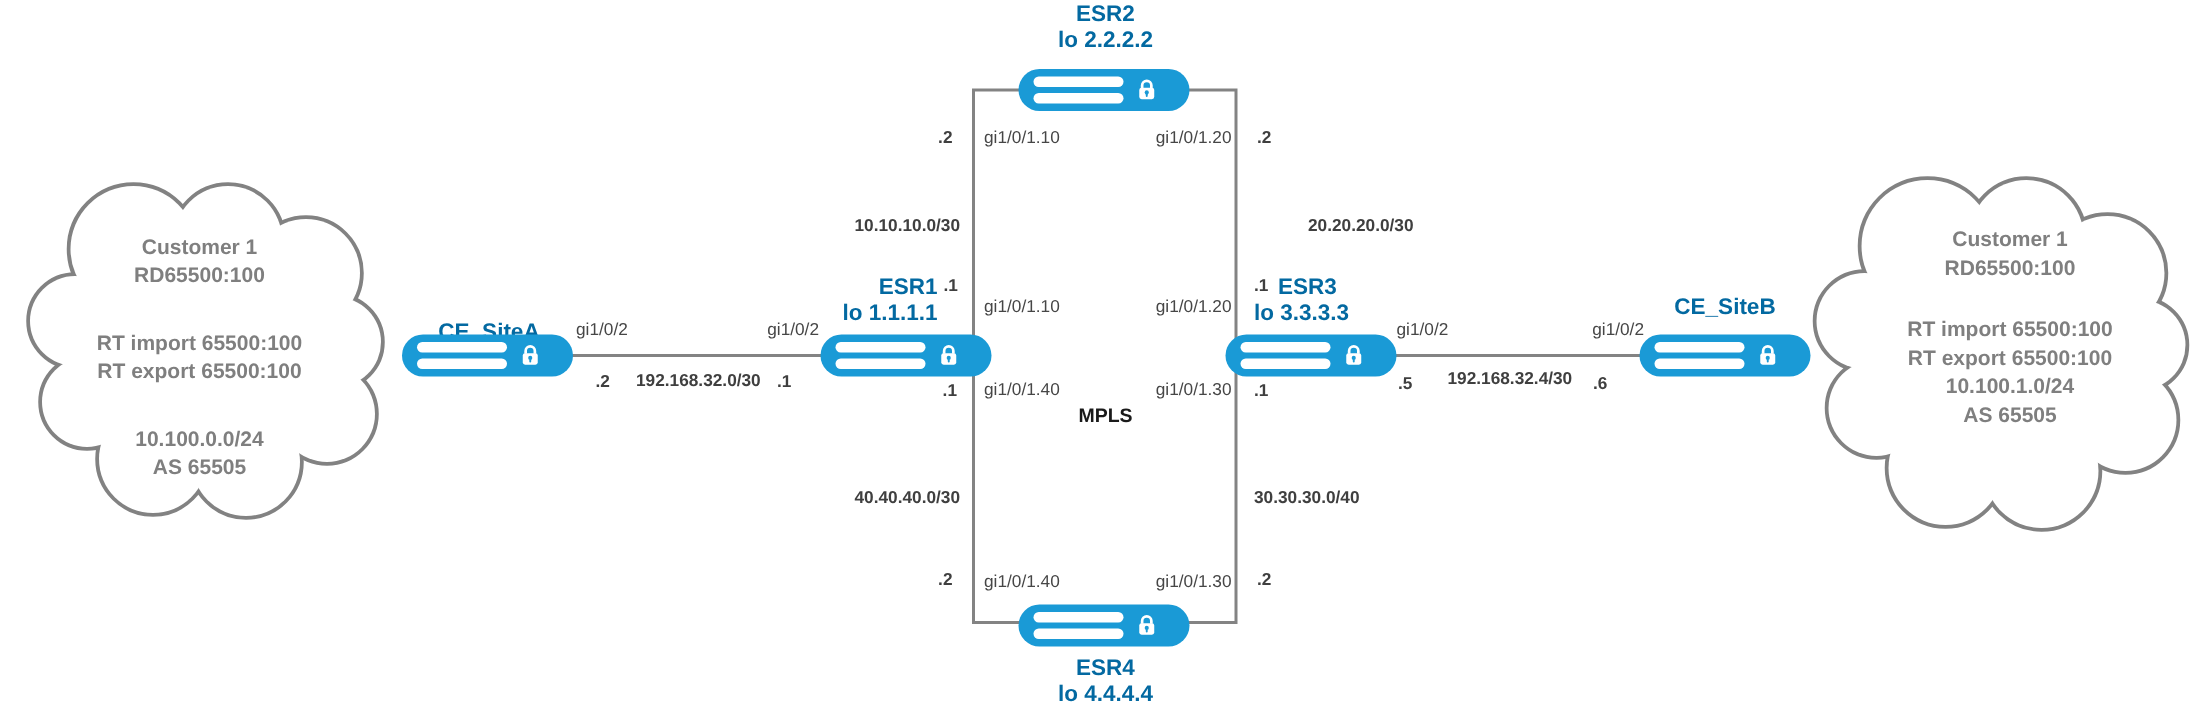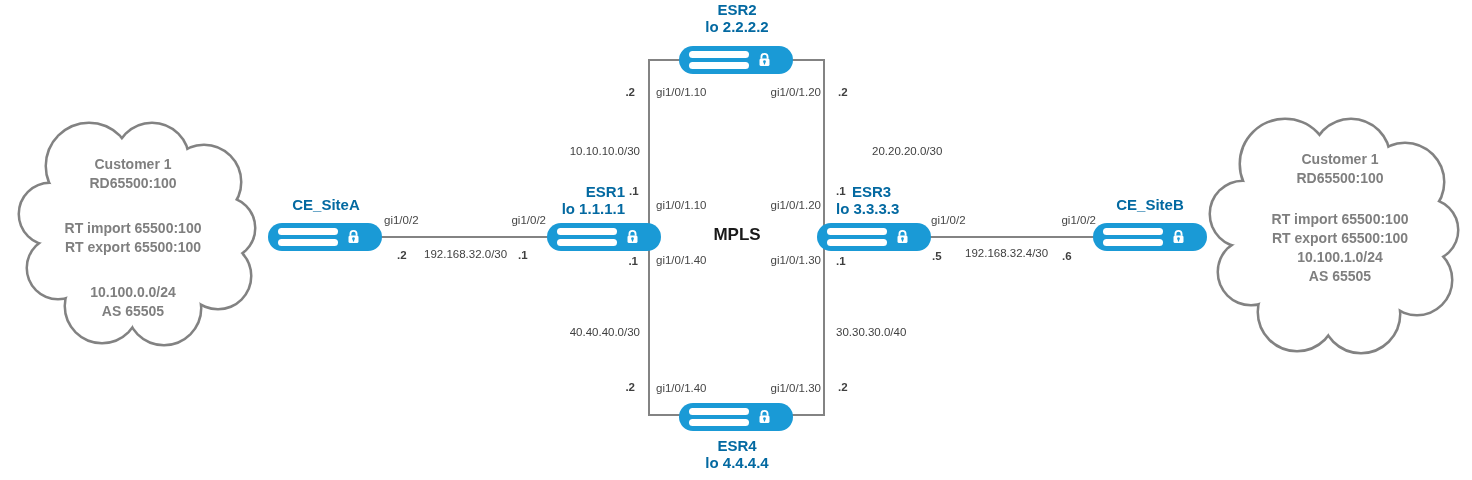--- a/index.html
+++ b/index.html
@@ -8,22 +8,22 @@
   .core-square{position:absolute;left:648px;top:59px;width:177px;height:357px;
                border:2px solid #838383;box-sizing:border-box;}
   .hline{position:absolute;height:2px;background:#838383;}
   .router{position:absolute;width:114px;height:28px;background:#1a9ad6;border-radius:14px;}
   .router .bar{position:absolute;left:10px;width:60px;height:7px;background:#ffffff;border-radius:3.5px;display:block;}
   .bar1{top:5px}.bar2{top:16px}
   .lock{position:absolute;left:77px;top:5px;}
   .lbl{position:absolute;white-space:nowrap;}
   .if{font-size:11.5px;font-weight:400;color:#464646;}
   .ip{font-size:11.5px;font-weight:700;color:#3f3f3f;}
-  .subnet{font-size:11.5px;font-weight:400;color:#3f3f3f;}
-  .mpls{font-size:17px;font-weight:700;color:#1a1a1a;}
+  .subnet{font-size:11.5px;font-weight:700;color:#3f3f3f;}
+  .mpls{font-size:13px;font-weight:700;color:#1a1a1a;margin-top:44px;}
   .nn{position:absolute;font-size:15px;font-weight:700;line-height:17px;color:#0369a1;white-space:nowrap;}
   .tc{text-align:center;}
   .tr{text-align:right;}
   .cloud{position:absolute;}
   .cloud-text{position:absolute;color:#7f7f7f;font-weight:700;font-size:14px;text-align:center;}
   .cl{height:19px;line-height:19px;}
   .g26{height:26px;}
   .g22{height:22px;}
 </style>
 </head>
@@ -109,21 +109,21 @@
   </div>
 
   <div class="nn tc" style="left:677px;top:1px;width:120px">
     <div>ESR2</div>
     <div>lo 2.2.2.2</div>
   </div>
   <div class="nn tc" style="left:677px;top:437px;width:120px">
     <div>ESR4</div>
     <div>lo 4.4.4.4</div>
   </div>
-  <div class="nn tc" style="left:270px;top:196px;width:112px">CE_SiteA</div>
+  <div class="nn tc" style="left:270px;top:213px;width:112px">CE_SiteA</div>
   <div class="nn tc" style="left:1094px;top:196px;width:112px">CE_SiteB</div>
   <div class="nn tr" style="left:545px;top:183px;width:80px">ESR1</div>
   <div class="nn tr" style="left:545px;top:200px;width:80px">lo 1.1.1.1</div>
   <div class="nn" style="left:852px;top:183px">ESR3</div>
   <div class="nn" style="left:836px;top:200px">lo 3.3.3.3</div>
 
   <div class="lbl mpls tc" style="left:687px;top:225px;width:100px">MPLS</div>
 
   <span class="lbl if" style="left:384px;top:214px">gi1/0/2</span>
   <span class="lbl if tr" style="left:478px;top:214px;width:68px">gi1/0/2</span>

